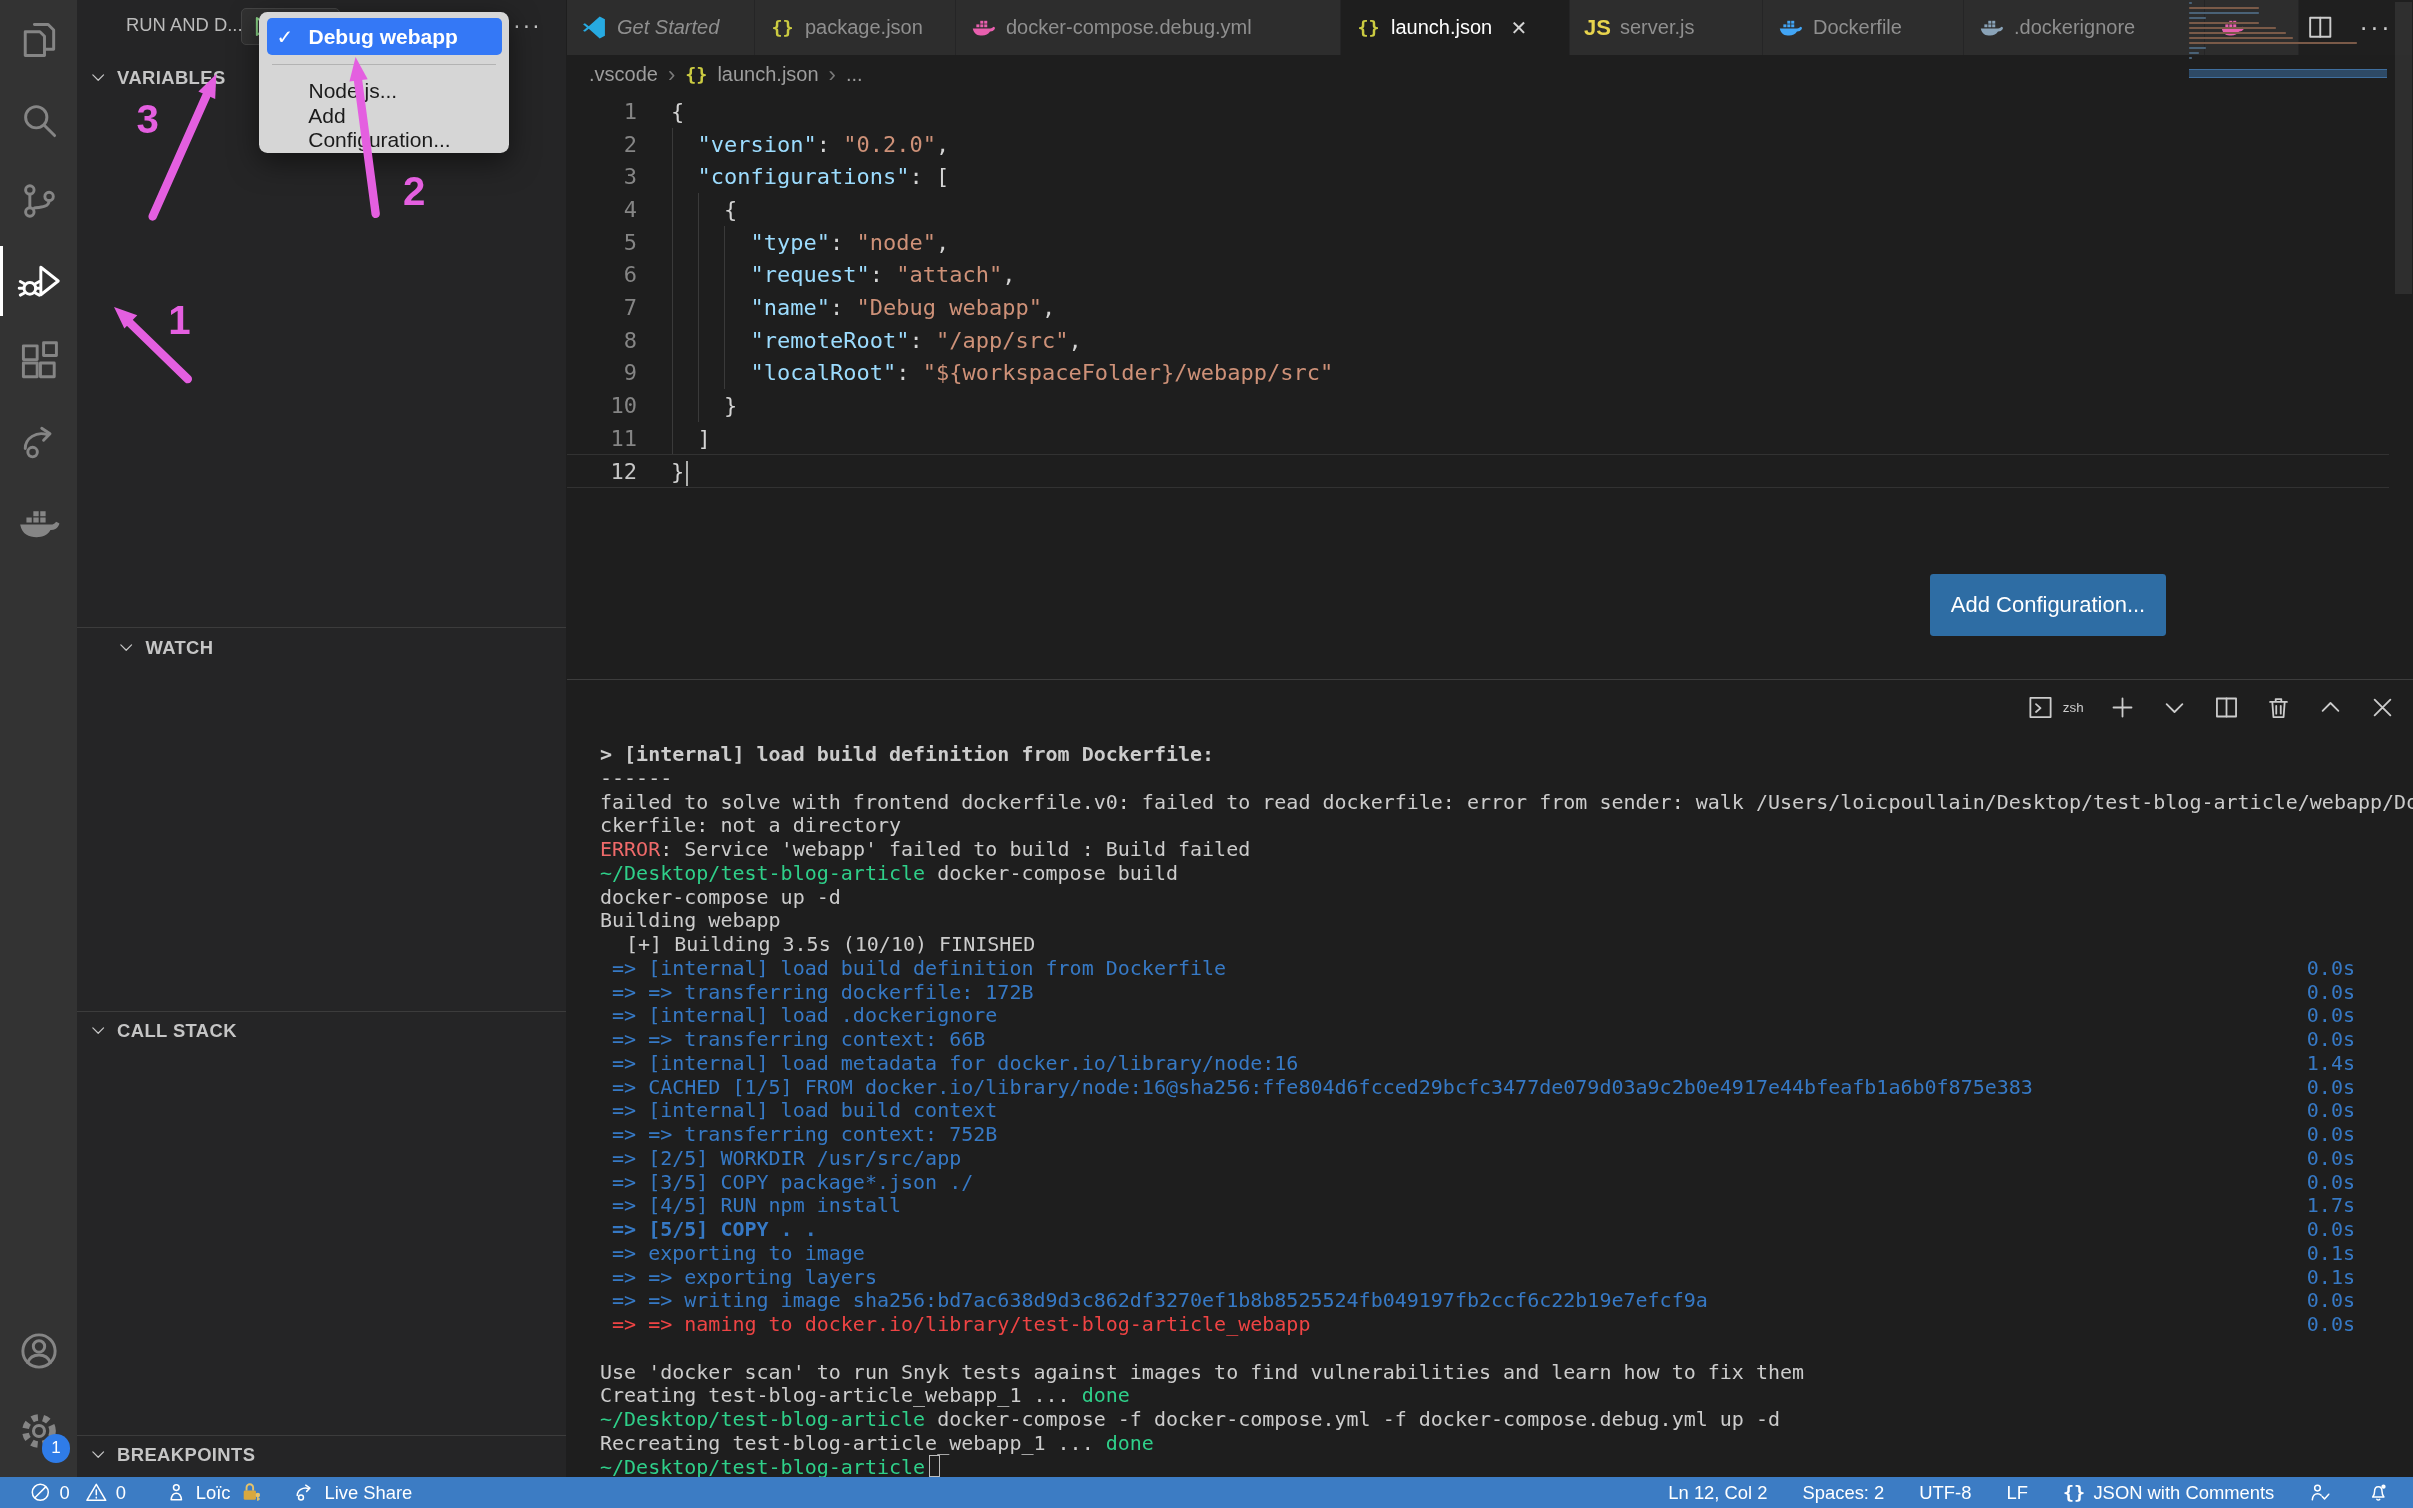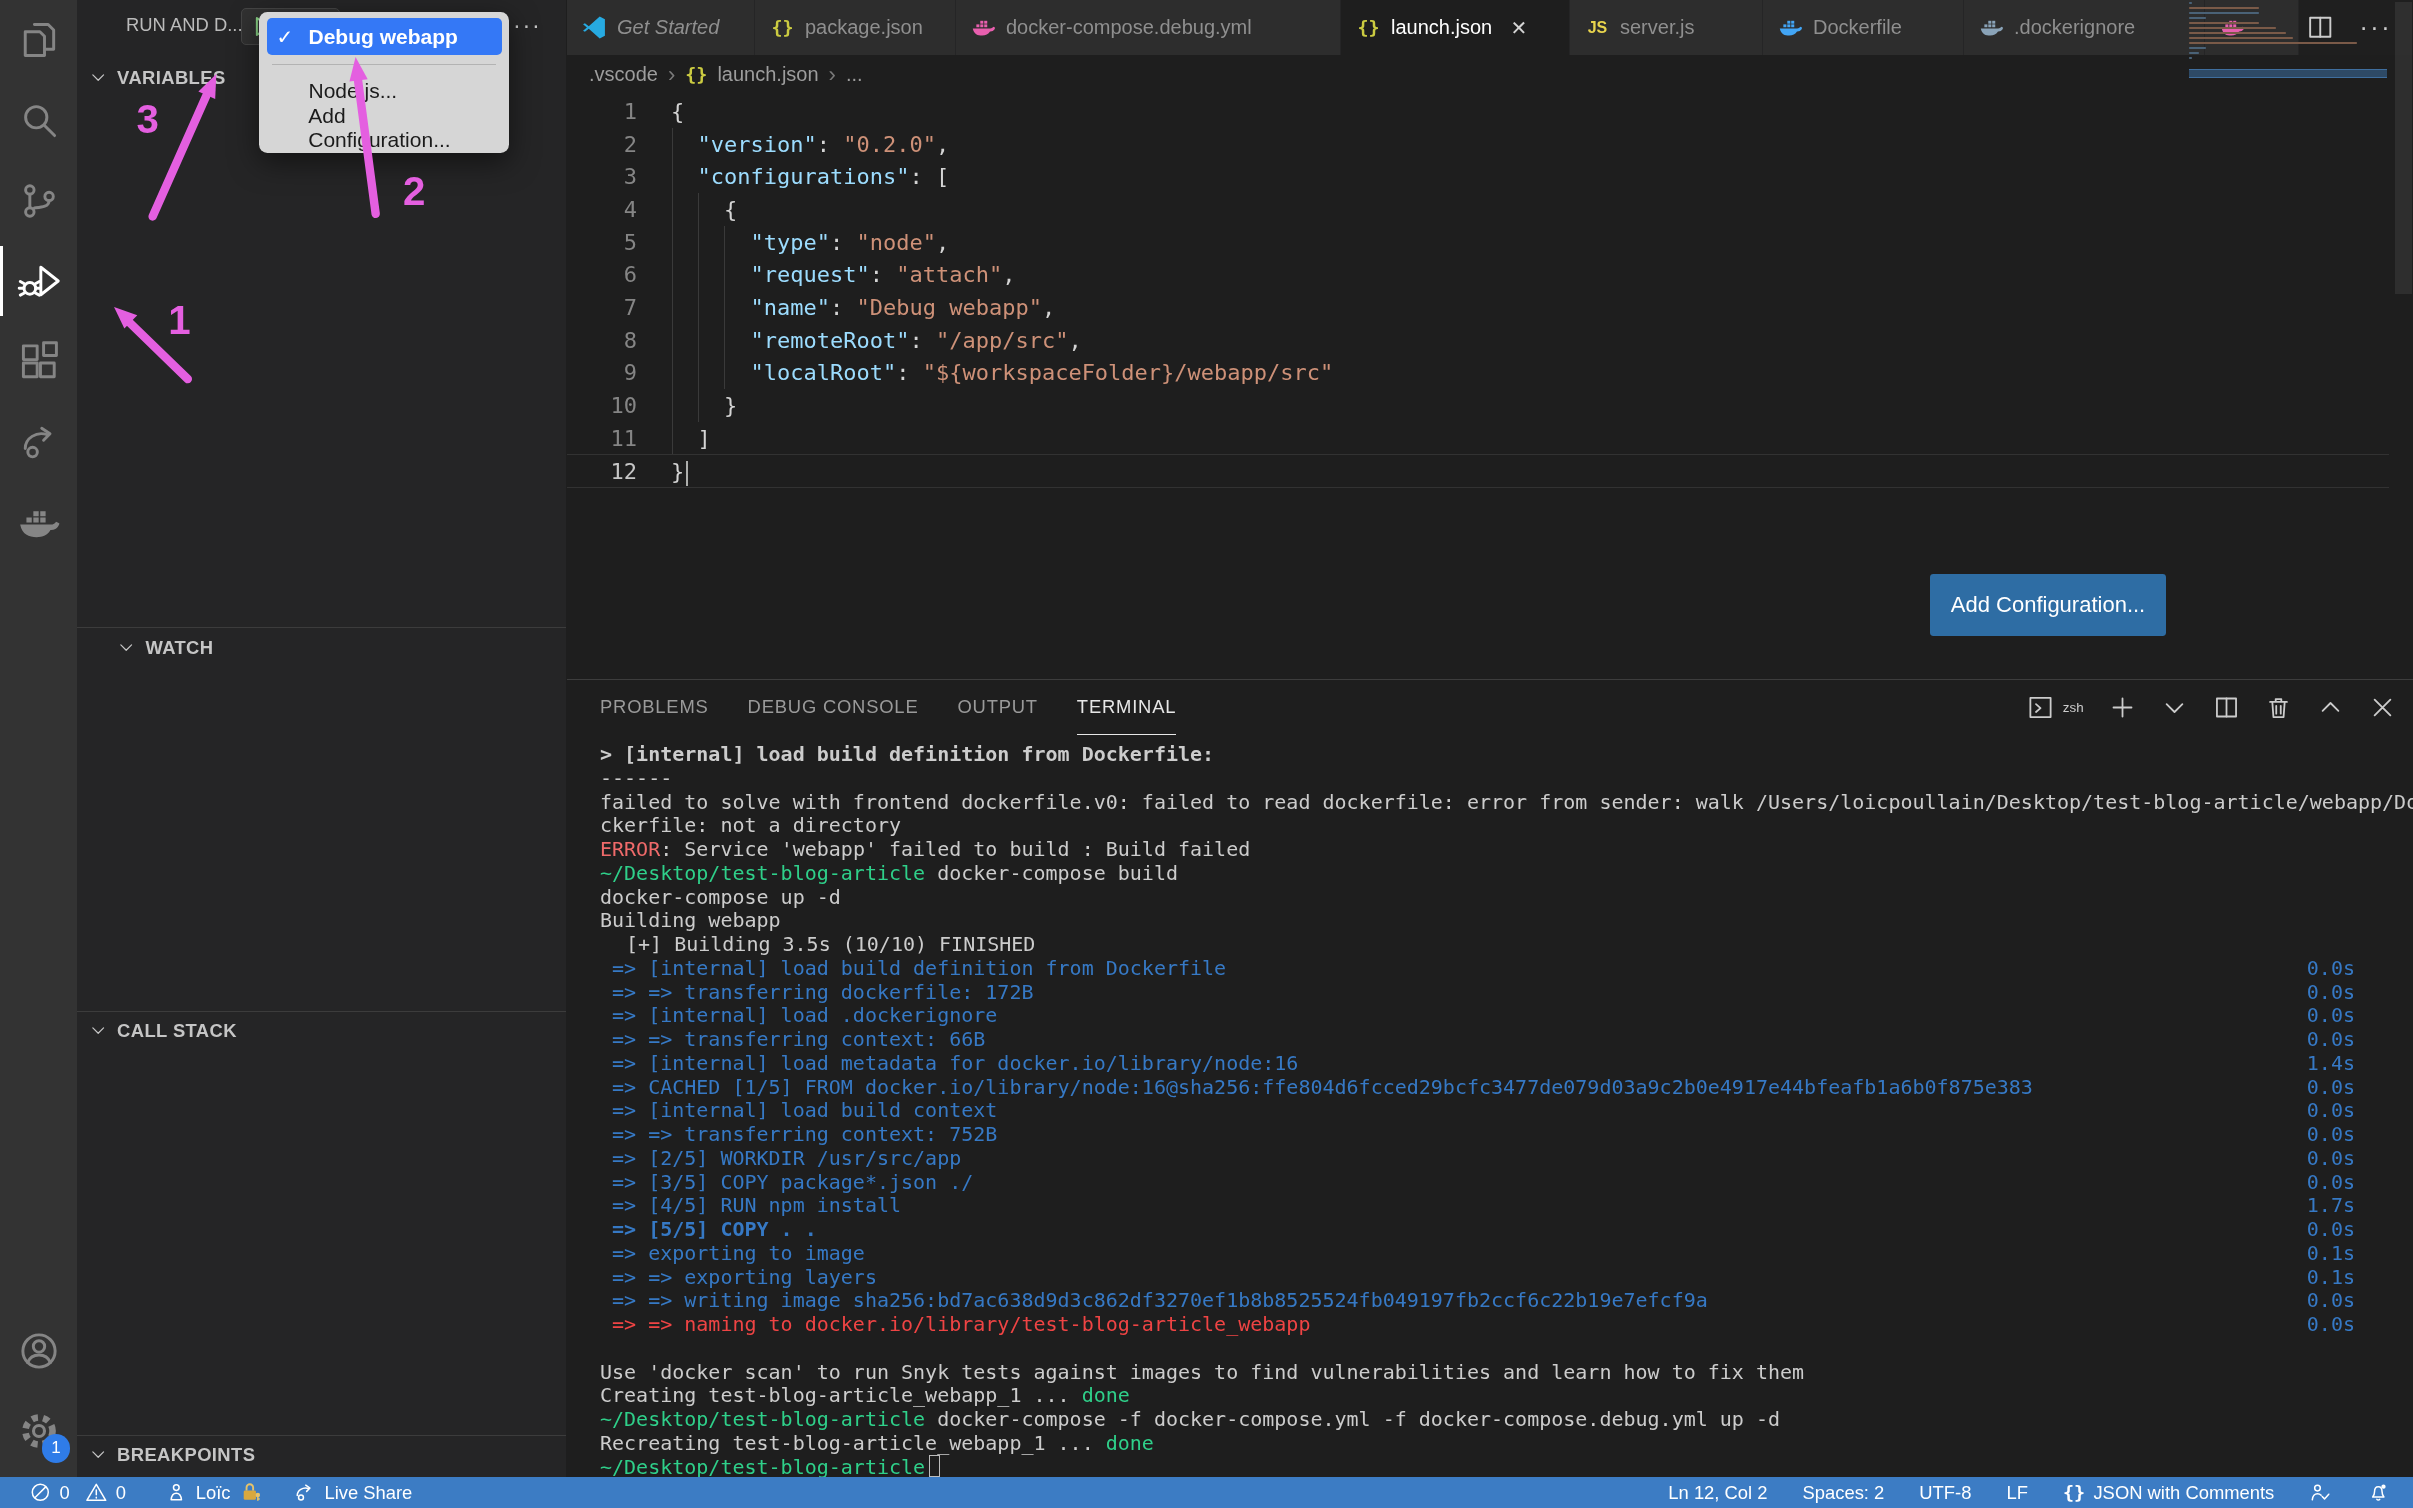--- a/index.html
+++ b/index.html
@@ -271,21 +271,21 @@
           </svg>
         </span>
         <span class="lbl">docker-compose.debug.yml</span>
       </div>
       <div class="tab active" style="width: 229px;">
         <span class="ic" style="font-family: &quot;DejaVu Sans Mono&quot;, monospace; font-weight: bold; font-size: 18.4px; color: rgb(203, 203, 65);">{}</span>
         <span class="lbl">launch.json</span>
         <span class="close">✕</span>
       </div>
       <div class="tab" style="width: 193px;">
-        <span class="ic" style="font-weight: bold; font-size: 16px; color: rgb(232, 212, 77);">JS</span>
+        <span class="ic" style="font-weight: bold; font-size: 22px; color: rgb(232, 212, 77);">JS</span>
         <span class="lbl">server.js</span>
       </div>
       <div class="tab" style="width: 201px;">
         <span class="ic" style="color: rgb(66, 165, 245);">
           <svg viewBox="0 0 28 24" fill="currentColor" stroke="none">
             <rect x="6" y="8.5" width="3.4" height="3.2"></rect>
             <rect x="10.4" y="8.5" width="3.4" height="3.2"></rect>
             <rect x="14.8" y="8.5" width="3.4" height="3.2"></rect>
             <rect x="10.4" y="4.5" width="3.4" height="3.2"></rect>
             <rect x="14.8" y="4.5" width="3.4" height="3.2"></rect>
@@ -368,26 +368,20 @@
       <div class="mm-line" style="width: 17px; background: rgb(74, 98, 119);"></div>
       <div class="mm-line" style="width: 10px; background: rgb(74, 98, 119);"></div>
       <div class="mm-line" style="width: 3.4px; background: rgb(74, 98, 119);"></div>
       <div id="mm-bar" style="top: 67px;"></div>
     </div>
   <div id="escroll"></div>
   <button id="addcfg">Add Configuration...</button>
 </main>
 
 <section id="panel">
-  <div id="ptabs">
-      <div class="p-tab">PROBLEMS</div>
-      <div class="p-tab">DEBUG CONSOLE</div>
-      <div class="p-tab">OUTPUT</div>
-      <div class="p-tab active">TERMINAL</div>
-    </div>
   <div id="pcontrols">
       <span class="shellwrap">
         <span class="ic">
           <svg viewBox="0 0 24 24" fill="none" stroke="currentColor" stroke-width="1.6" stroke-linecap="round" stroke-linejoin="round">
             <rect x="3" y="3.5" width="18" height="17"></rect>
             <path d="M8 9l4 3.5L8 16"></path>
           </svg>
         </span>
         <span>zsh</span>
       </span>

